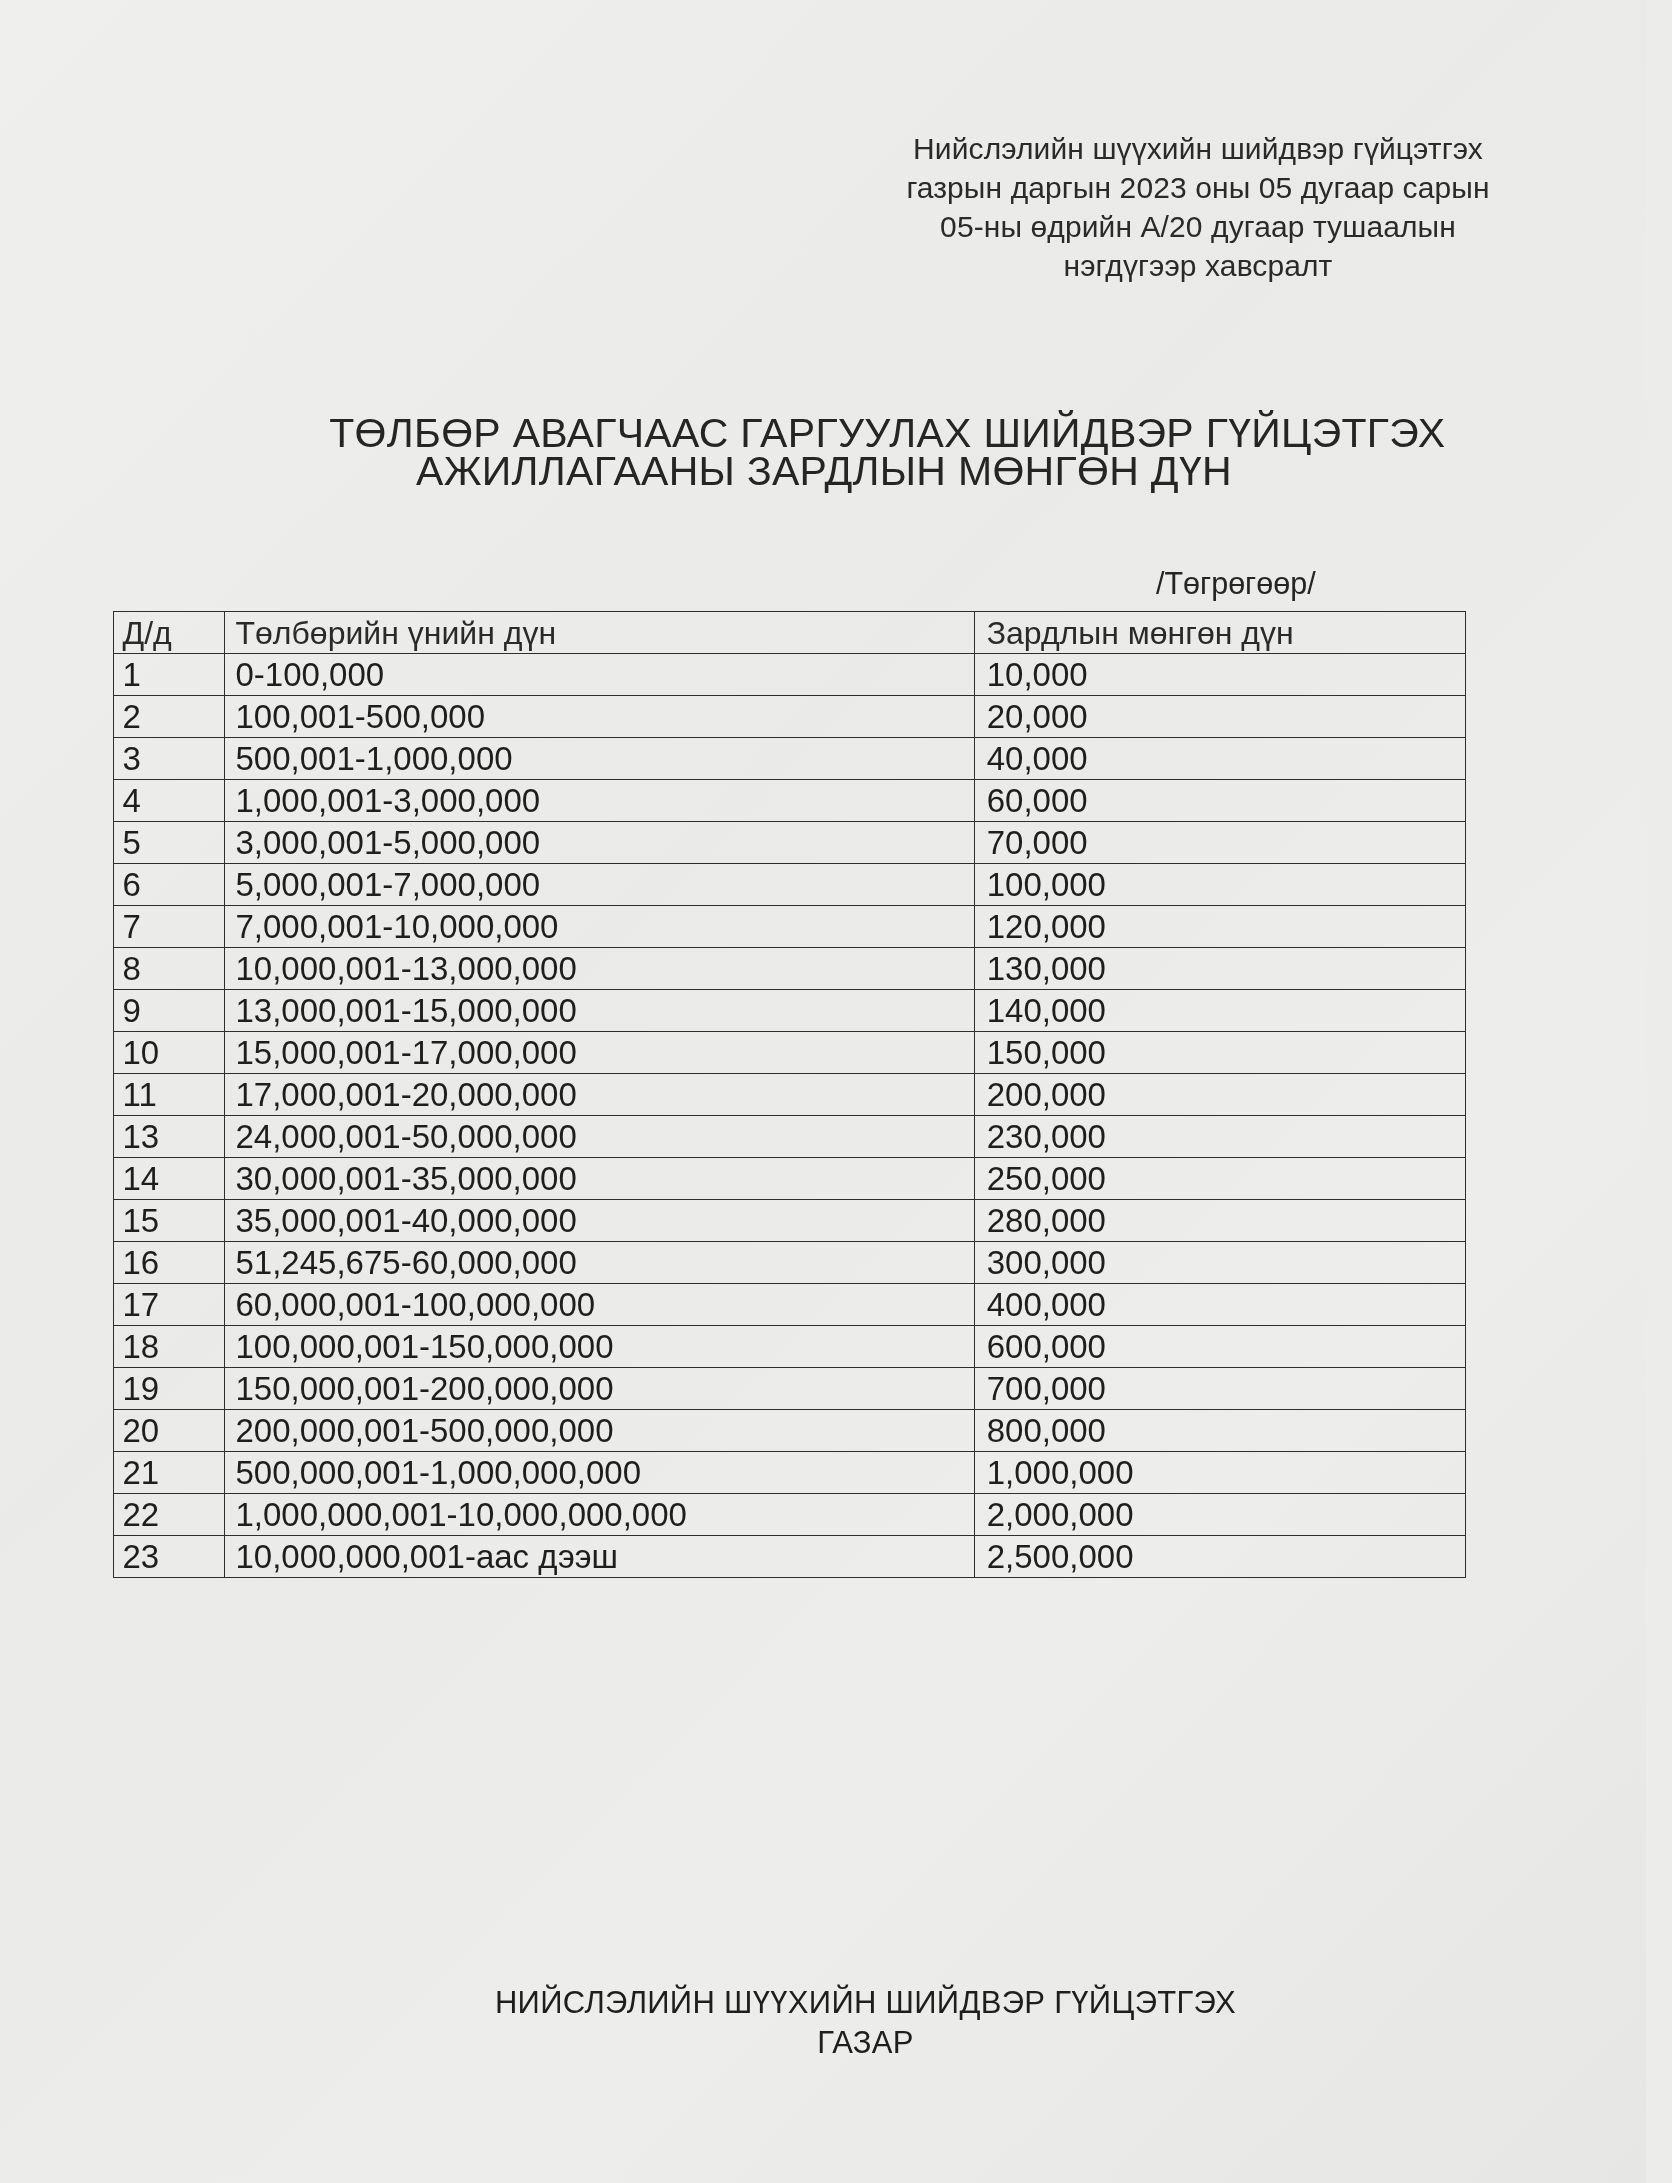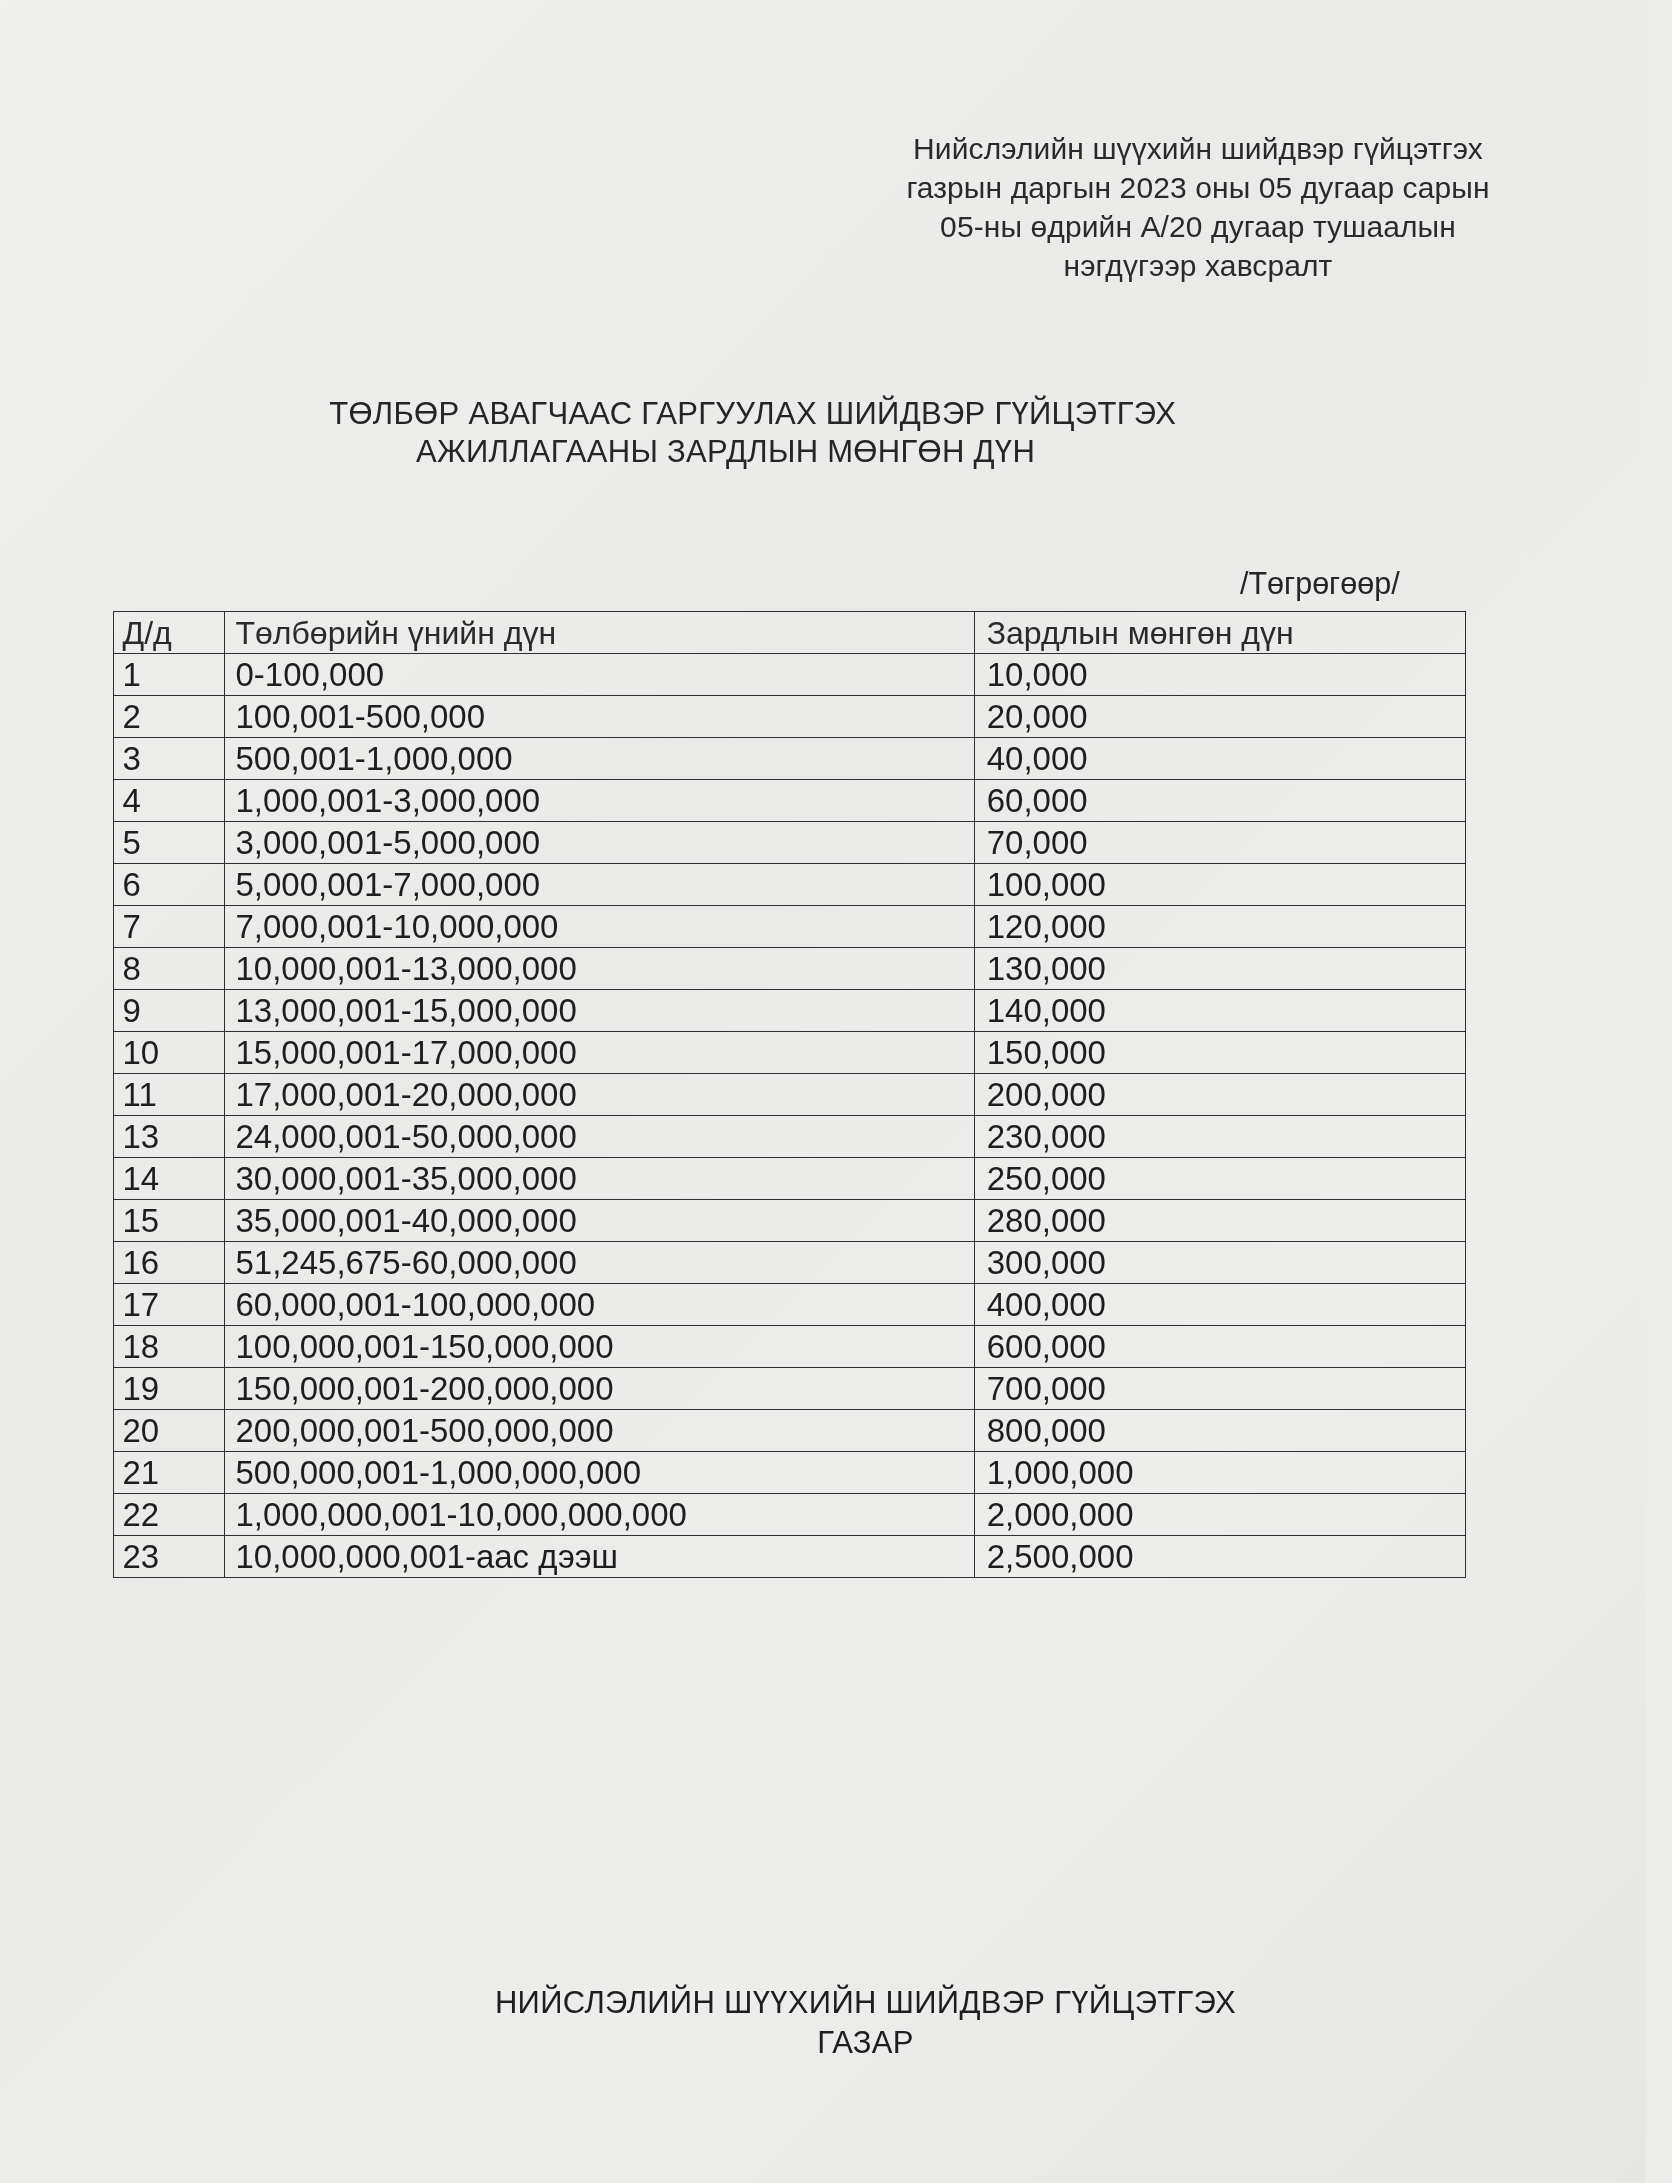--- a/index.html
+++ b/index.html
@@ -29,32 +29,32 @@
       text-align: center;
       font-size: 30px;
       line-height: 39px;
       color: #2a2a2a;
       letter-spacing: 0.1px;
     }
     .header-note div { white-space: nowrap; }
     .doc-title {
       position: absolute;
       left: 317px;
-      top: 395px;
+      top: 414px;
       width: 1073px;
-      font-size: 31px;
+      font-size: 41px;
       line-height: 38px;
       color: #252525;
       letter-spacing: 0.3px;
     }
     .doc-title .line1 { padding-left: 12.2px; white-space: nowrap; }
     .doc-title .line2 { padding-left: 99px; white-space: nowrap; }
     .unit-label {
       position: absolute;
-      left: 1240px;
+      left: 1156px;
       top: 566px;
       font-size: 30.5px;
       color: #252525;
       white-space: nowrap;
     }
     table.fee-table {
       position: absolute;
       left: 113px;
       top: 611px;
       width: 1353px;

